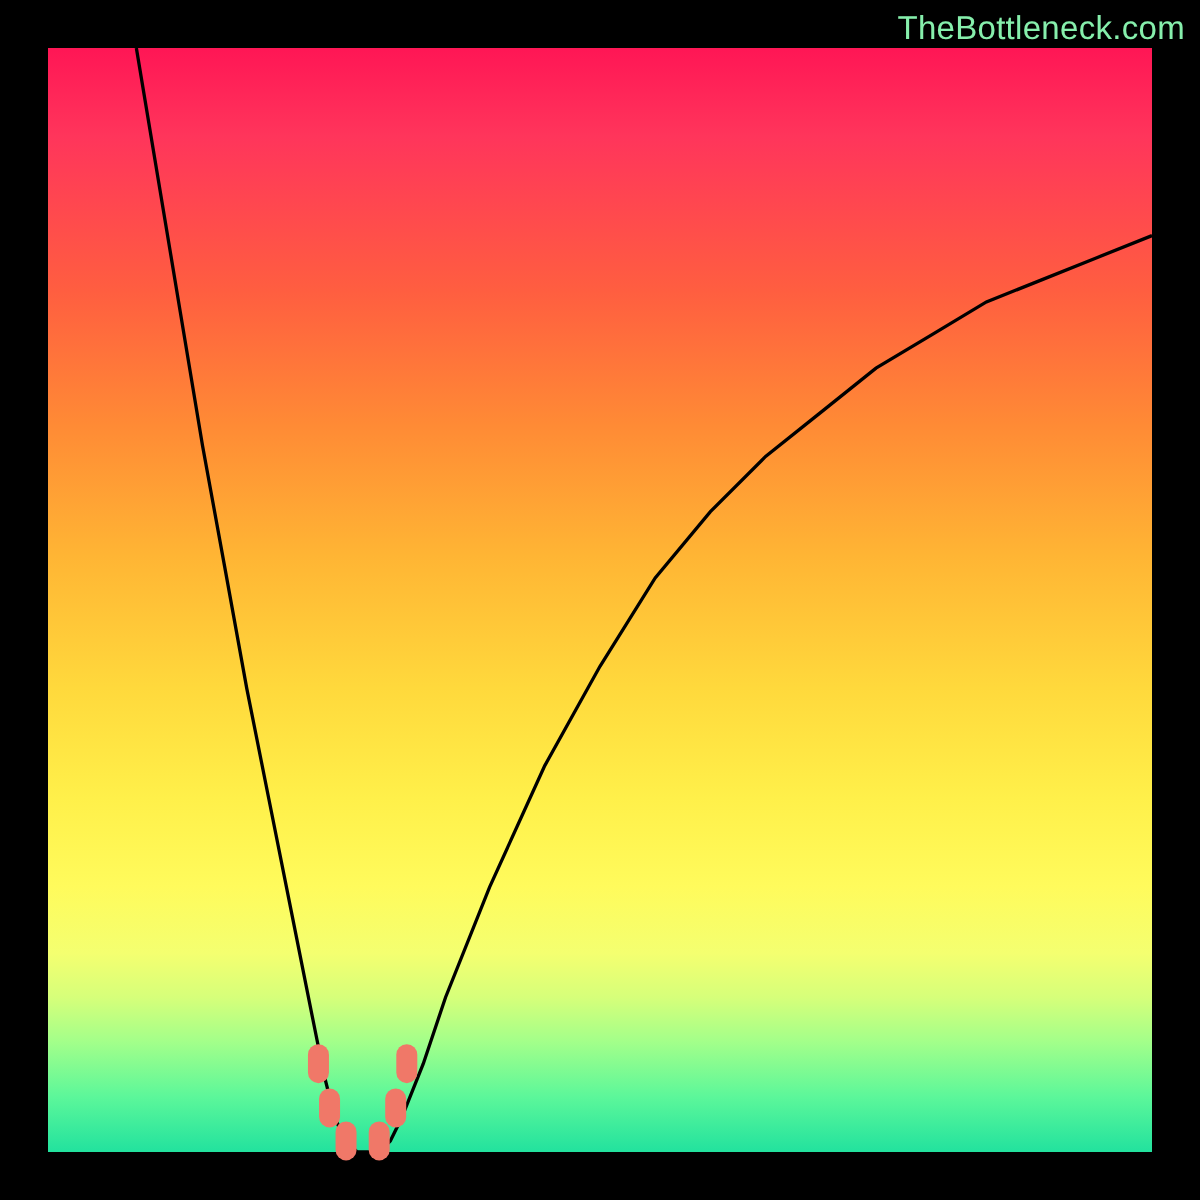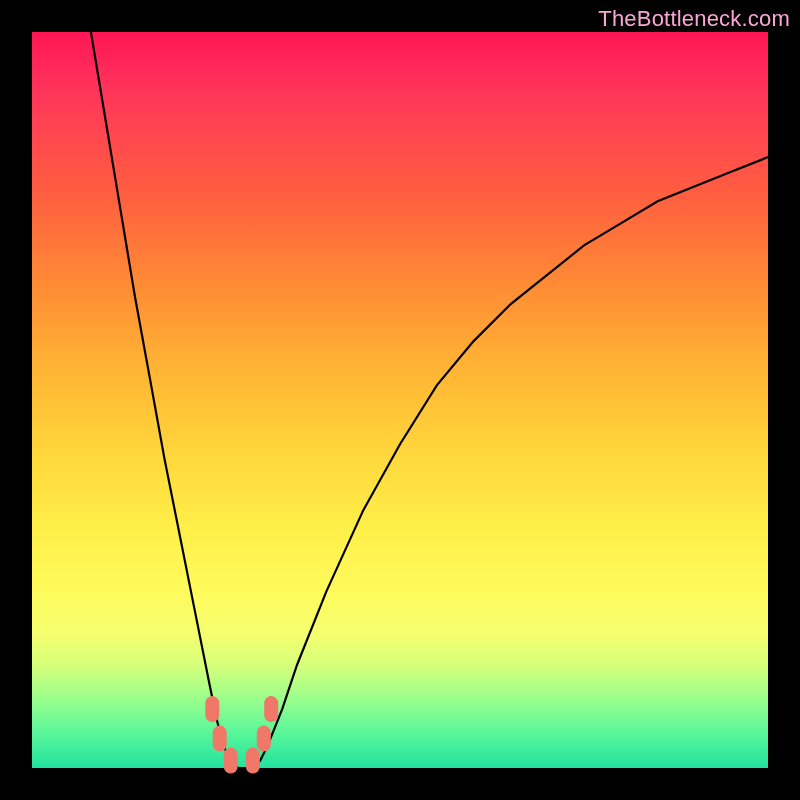--- a/index.html
+++ b/index.html
@@ -40,21 +40,21 @@
       #d6ff7a 86%,
       #a3ff8a 90%,
       #5cf79a 95%,
       #22e29e 100%
     );
   }
   .watermark {
     position: absolute;
     top: 6px;
     right: 10px;
-    color: #f9a8d4;
+    color: #86efac;
     font-size: 22px;
     letter-spacing: 0.2px;
     user-select: none;
     text-align: right;
   }
   svg.curve {
     position: absolute;
     left: 0;
     top: 0;
     width: 736px;

